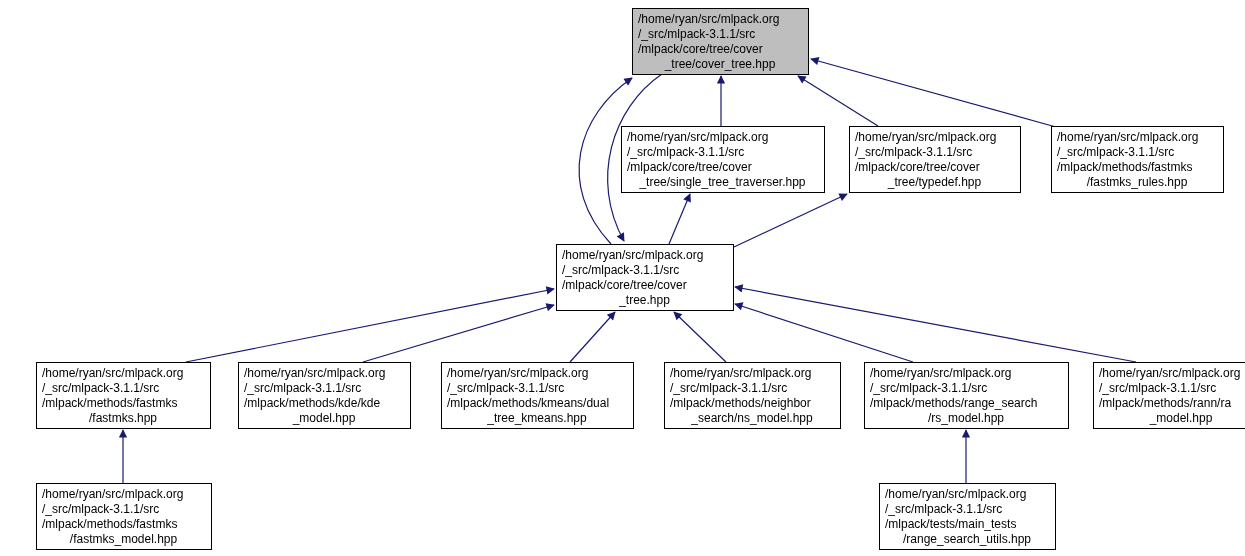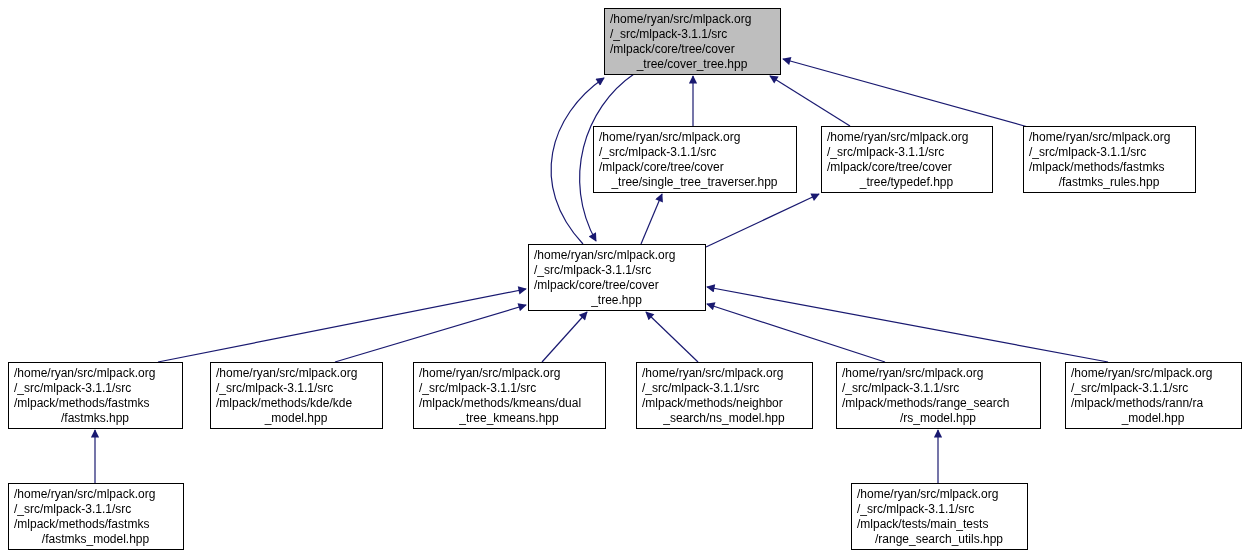--- a/index.html
+++ b/index.html
@@ -6,20 +6,21 @@
     margin: 0;
     padding: 0;
     background: #ffffff;
   }
   .graph-wrap {
     position: relative;
     width: 1145px;
     height: 556px;
     background: #ffffff;
     font-family: "Liberation Sans", "DejaVu Sans", sans-serif;
+    padding-left: 28px;
   }
   svg { display: block; }
   .node rect {
     stroke-width: 1;
   }
   .node { cursor: pointer; }
   .node text {
     font-family: "Liberation Sans", "DejaVu Sans", sans-serif;
     font-size: 12px;
     fill: #000000;

